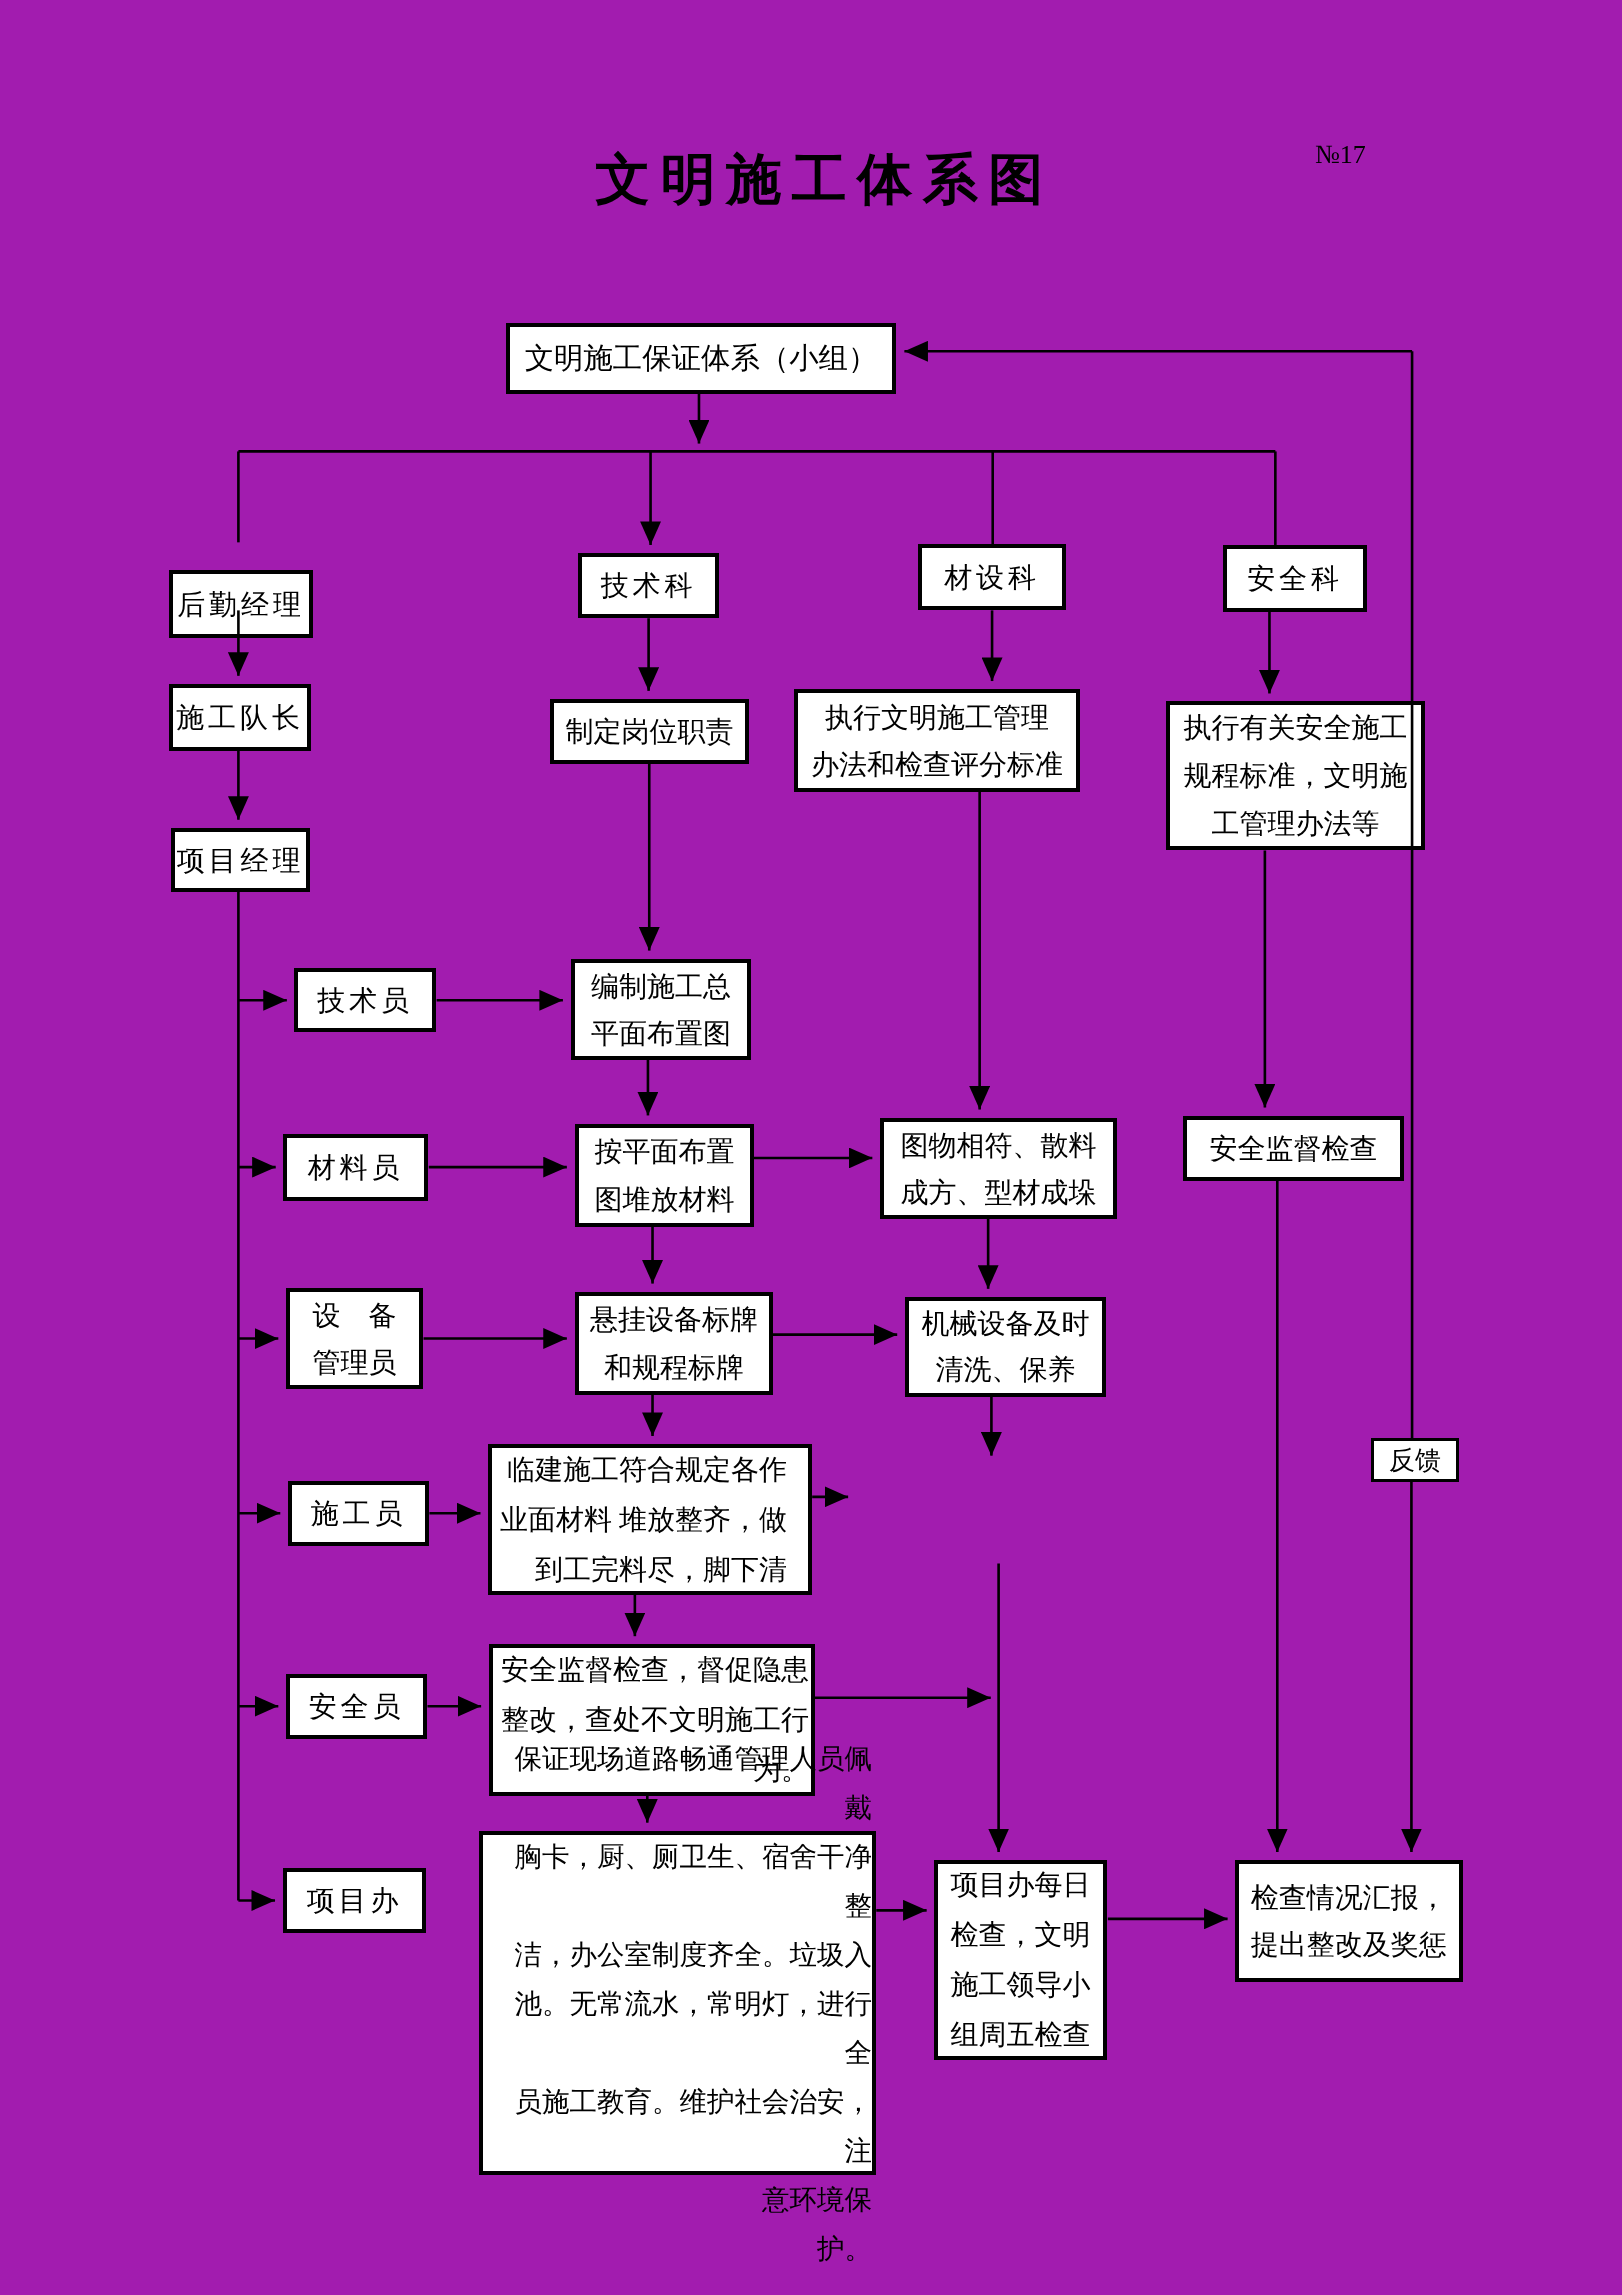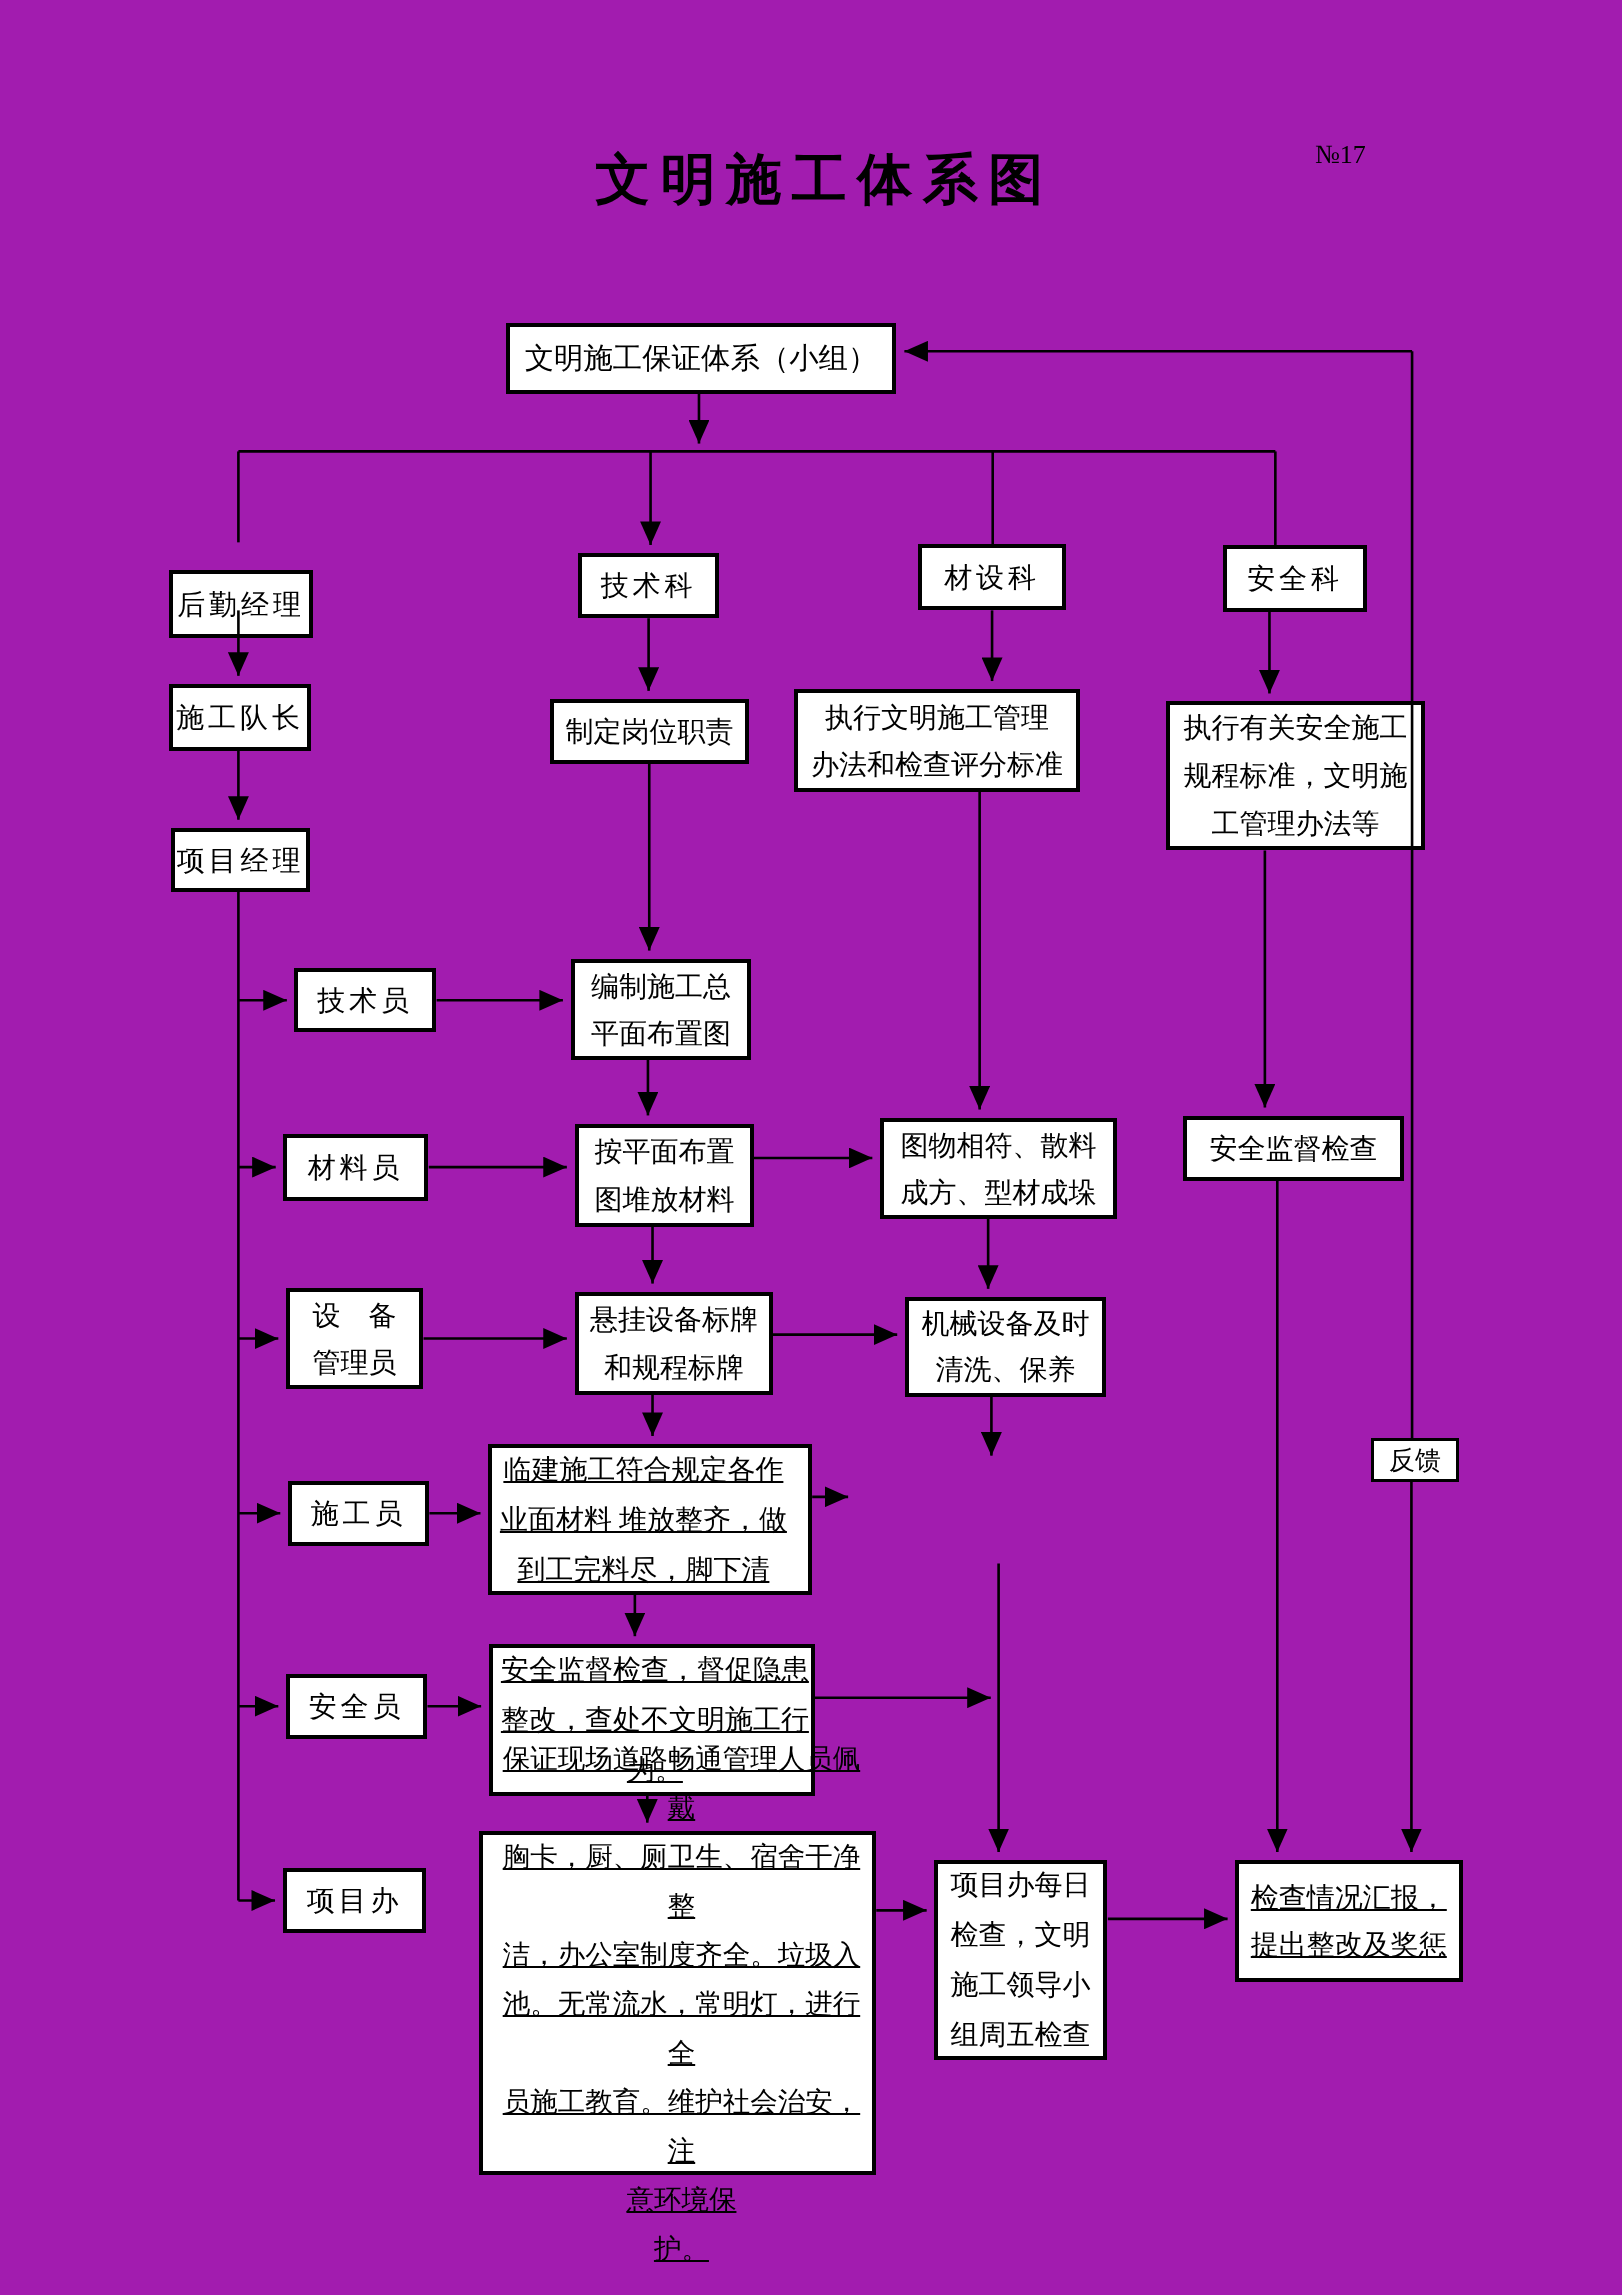--- a/index.html
+++ b/index.html
@@ -21,21 +21,21 @@
     font-size:26px;white-space:nowrap;
   }
   .node{
     position:absolute;box-sizing:border-box;
     border:4.6px solid #000;background:#fff;
     display:flex;align-items:center;justify-content:center;
     text-align:center;white-space:pre-line;
     font-size:28px;line-height:47px;
   }
   .node.sm{letter-spacing:3.9px;}
-  .node.left{justify-content:flex-start;text-align:center;padding-left:7.9px;text-decoration:underline;}
+  .node.left{justify-content:flex-start;text-align:right;padding-left:7.9px;}
   .wires{position:absolute;left:0;top:0;}
 </style>
 </head>
 <body>
 
 <div class="page">
 
   <div class="doc-title">文明施工体系图</div>
   <div class="doc-num">№17</div>
 

